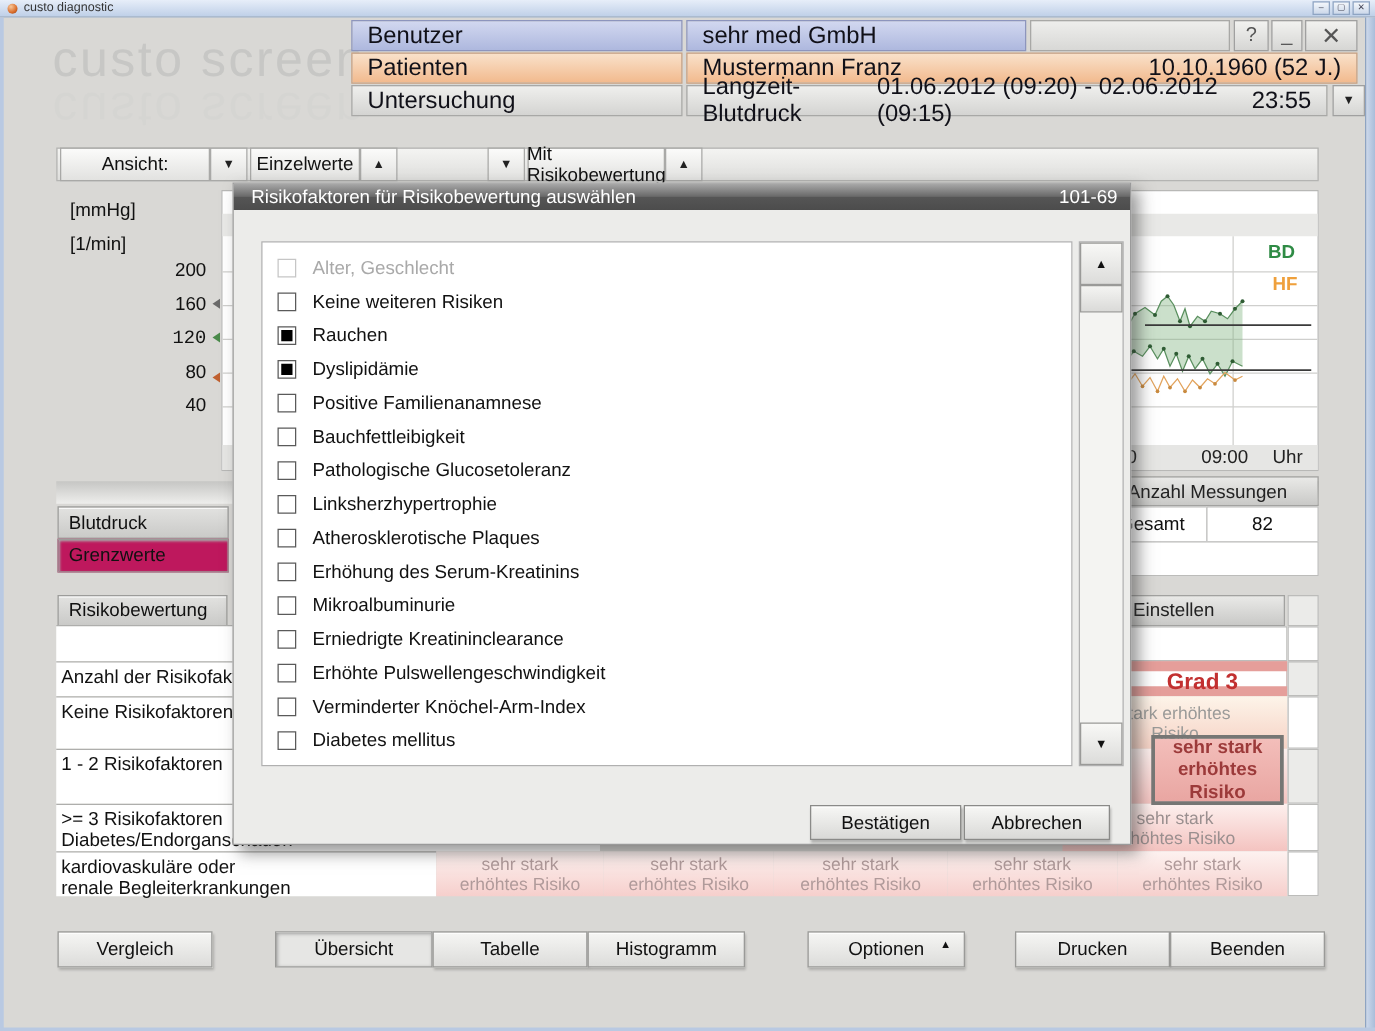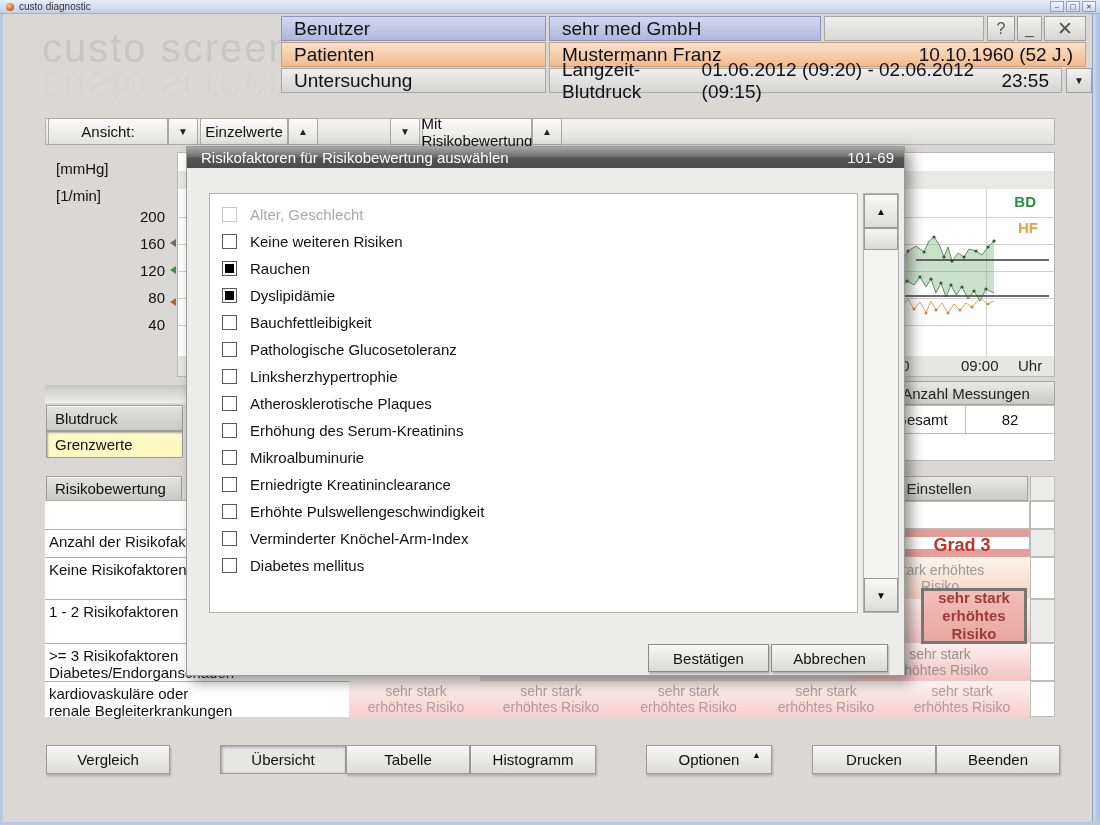--- a/index.html
+++ b/index.html
@@ -46,21 +46,21 @@
   .axis-label { position:absolute; font-size:15px; color:#111; }
   .tick { position:absolute; font-size:15px; color:#111; width:40px; text-align:right; }
   .legend { position:absolute; font-size:15px; font-weight:bold; }
   .xlab { position:absolute; bottom:2px; font-size:15px; color:#222; }
   .marker-arrow { position:absolute; width:0; height:0; border-top:4px solid transparent; border-bottom:4px solid transparent; }
 
   
   .abtn { position:absolute; background:linear-gradient(180deg,#f7f7f5,#dbdbd9); border:1px solid #9c9c9a;
     box-shadow:inset 0 1px 0 #fff; display:flex; align-items:center; justify-content:center; font-size:15px; color:#111; }
   .tabbtn { background:linear-gradient(180deg,#e2e2e0,#cacac8); }
-  .pressed { background:#fef9c3; box-shadow:inset 1px 1px 2px #aaa; }
+  .pressed { background:#be185d; box-shadow:inset 1px 1px 2px #aaa; }
 
   .sepbar { position:absolute; left:45px; top:385px; width:1010px; height:18px;
     background:linear-gradient(180deg,#c6c6c4,#eeeeec); }
 
   
   .lrow { position:absolute; left:45px; width:435px; background:#fff; border-top:1px solid #aeaeac;
     font-size:15px; color:#111; padding:3px 0 0 4px; white-space:pre-line; line-height:17px; }
 
   
   .rpanel-head { position:absolute; background:linear-gradient(180deg,#e9e9e7,#c9c9c7); border:1px solid #a2a2a0;
@@ -165,21 +165,21 @@
     </div>
   <div class="tbtn" style="left:422px; width:110px;">Mit Risikobewertung</div>
   <div class="tbtn" style="left:532px; width:30px;">
       <span class="arrow-glyph">▲</span>
     </div>
 
   <div class="axis-label" style="left:56px; top:160px;">[mmHg]</div>
   <div class="axis-label" style="left:56px; top:187px;">[1/min]</div>
   <div class="tick" style="left:125px; top:208px;">200</div>
   <div class="tick" style="left:125px; top:235px;">160</div>
-  <div class="tick" style="left:125px; top:262px;">120</div>
+  <div class="tick" style="left:125px; top:262px;font-family:Liberation Mono, monospace;">120</div>
   <div class="tick" style="left:125px; top:289px;">80</div>
   <div class="tick" style="left:125px; top:316px;">40</div>
 
   <div class="chart-panel">
     <div class="chart-band"></div>
     <div class="gridline" style="top:64px;"></div>
     <div class="gridline" style="top:91px;"></div>
     <div class="gridline" style="top:118px;"></div>
     <div class="gridline" style="top:145px;"></div>
     <div class="gridline" style="top:172px;"></div>
@@ -321,20 +321,24 @@
           <span>Rauchen</span>
         </div>
       <div class="dlg-item checked">
           <span class="cb">
             <span class="cb-inner"></span>
           </span>
           <span>Dyslipidämie</span>
         </div>
       <div class="dlg-item">
           <span class="cb"></span>
+          <span>Positive Familienanamnese</span>
+        </div>
+      <div class="dlg-item">
+          <span class="cb"></span>
           <span>Bauchfettleibigkeit</span>
         </div>
       <div class="dlg-item">
           <span class="cb"></span>
           <span>Pathologische Glucosetoleranz</span>
         </div>
       <div class="dlg-item">
           <span class="cb"></span>
           <span>Linksherzhypertrophie</span>
         </div>

